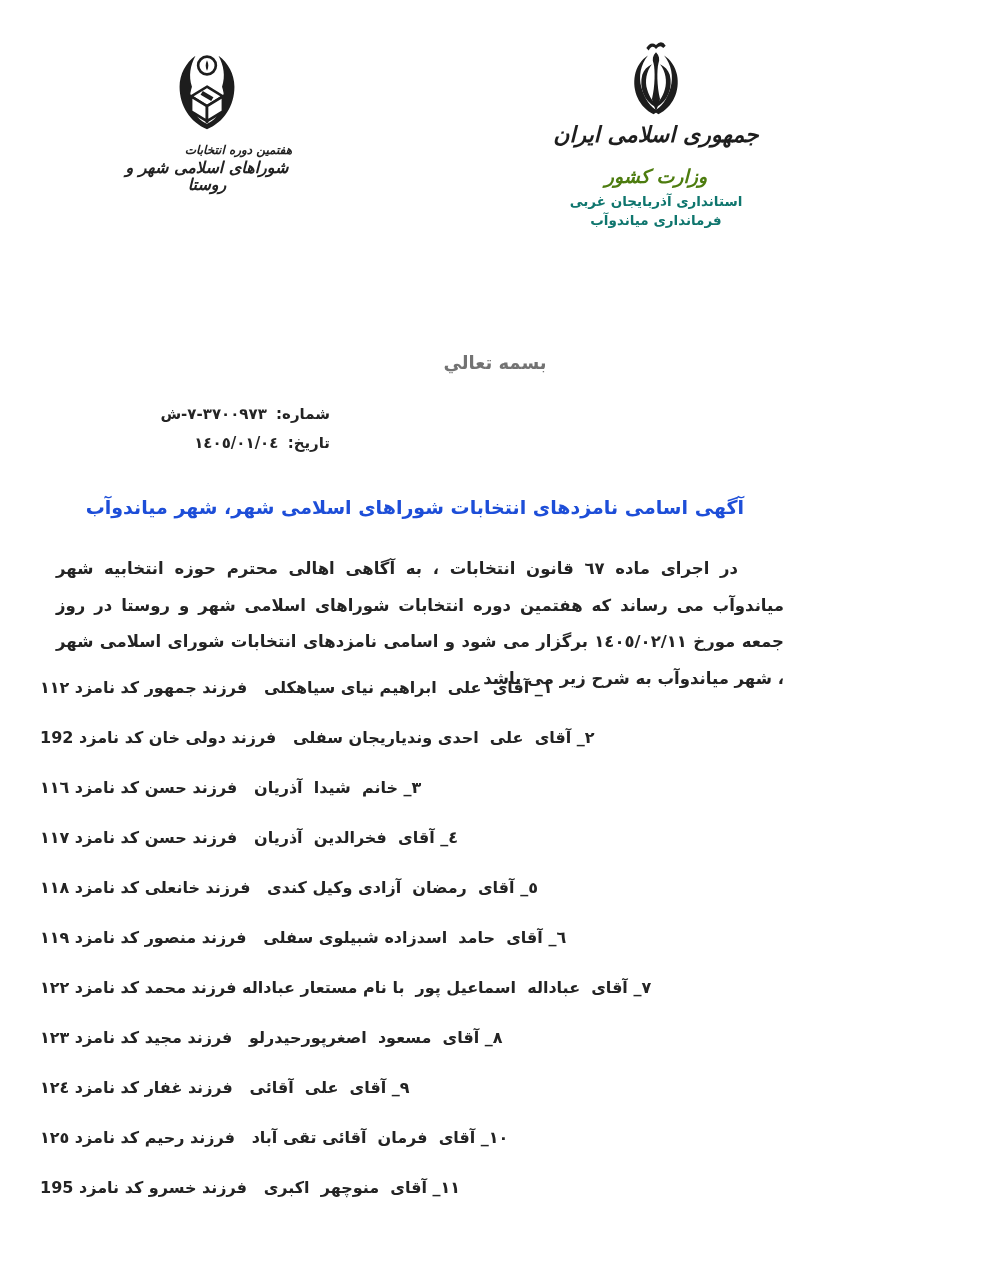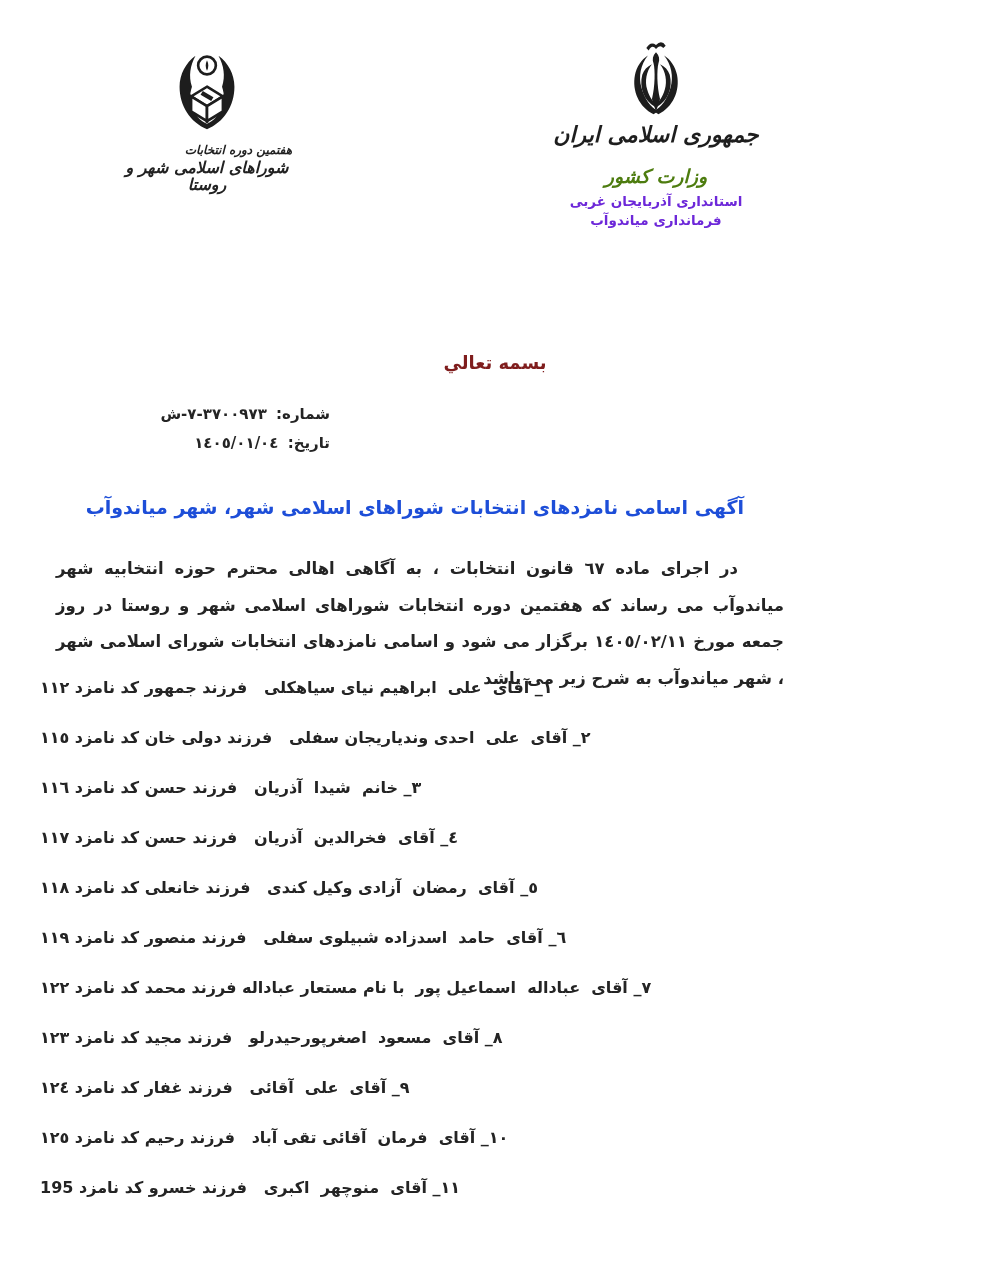--- a/index.html
+++ b/index.html
@@ -19,38 +19,38 @@
   .letterhead-right svg{display:block;margin:0 auto;}
   .cal-country{
     font-size:22px;font-weight:700;font-style:italic;
     margin-top:2px;letter-spacing:0;color:#1e1e1e;
   }
   .cal-ministry{
     font-size:19px;font-weight:700;font-style:italic;
     margin-top:18px;color:#4d7c0f;
   }
   .gov-line,.county-line{
-    font-size:13.5px;font-weight:700;line-height:19px;color:#6d28d9;
+    font-size:13.5px;font-weight:700;line-height:19px;color:#0f766e;
   }
   .gov-line{margin-top:5px;}
   
   .letterhead-left{
     position:absolute;top:46px;left:122px;width:170px;
     text-align:center;direction:rtl;
   }
   .letterhead-left svg{display:block;margin:0 auto;}
   .logo-caption{
     font-size:12px;font-weight:700;font-style:italic;
     line-height:17px;color:#222;margin-top:4px;text-align:right;
   }
   .logo-caption-2{font-size:16px;font-weight:700;font-style:italic;line-height:17px;color:#222;}
   
   .bismillah{
     position:absolute;top:352px;left:0;width:990px;
-    text-align:center;font-size:18px;font-weight:600;color:#7f1d1d;
+    text-align:center;font-size:18px;font-weight:600;color:#737373;
   }
   
   .meta-block{
     position:absolute;top:400px;left:128px;width:202px;
     direction:rtl;text-align:right;
     font-size:15px;font-weight:600;line-height:29px;color:#242424;
   }
   .meta-row{white-space:nowrap;}
   .meta-label{display:inline;}
   .meta-value{display:inline;margin-right:4px;}
@@ -132,21 +132,21 @@
       <span class="meta-value">١٤٠٥/٠١/٠٤</span>
     </div>
   </div>
 
   <div class="notice-title" dir="rtl">آگهی اسامی نامزدهای انتخابات شوراهای اسلامی  شهر، شهر میاندوآب</div>
 
   <div class="notice-body" dir="rtl">در اجرای ماده  ٦٧  قانون انتخابات ، به آگاهی اهالی محترم حوزه انتخابیه شهر میاندوآب  می رساند که هفتمین دوره انتخابات شوراهای اسلامی شهر و روستا در روز جمعه  مورخ ١٤٠٥/٠٢/١١  برگزار می شود و اسامی نامزدهای انتخابات شورای اسلامی شهر ،  شهر میاندوآب به شرح زیر می باشد</div>
 
   <div class="candidates-list" dir="rtl">
     <div class="candidate-row">١_ آقای  علی  ابراهیم نیای سیاهکلی   فرزند جمهور کد نامزد ١١٢</div>
-    <div class="candidate-row">٢_ آقای  علی  احدی وندیاریجان سفلی   فرزند دولی خان کد نامزد ١١٥</div>
+    <div class="candidate-row">٢_ آقای  علی  احدی وندیاریجان سفلی   فرزند دولی خان کد نامزد 192</div>
     <div class="candidate-row">٣_ خانم  شیدا  آذریان   فرزند حسن کد نامزد ١١٦</div>
     <div class="candidate-row">٤_ آقای  فخرالدین  آذریان   فرزند حسن کد نامزد ١١٧</div>
     <div class="candidate-row">٥_ آقای  رمضان  آزادی وکیل کندی   فرزند خانعلی کد نامزد ١١٨</div>
     <div class="candidate-row">٦_ آقای  حامد  اسدزاده شبیلوی سفلی   فرزند منصور کد نامزد ١١٩</div>
     <div class="candidate-row">٧_ آقای  عباداله  اسماعیل پور  با نام مستعار عباداله فرزند محمد کد نامزد ١٢٢</div>
     <div class="candidate-row">٨_ آقای  مسعود  اصغرپورحیدرلو   فرزند مجید کد نامزد ١٢٣</div>
     <div class="candidate-row">٩_ آقای  علی  آقائی   فرزند غفار کد نامزد ١٢٤</div>
     <div class="candidate-row">١٠_ آقای  فرمان  آقائی تقی آباد   فرزند رحیم کد نامزد ١٢٥</div>
     <div class="candidate-row">١١_ آقای  منوچهر  اکبری   فرزند خسرو کد نامزد 195</div>
   </div>

